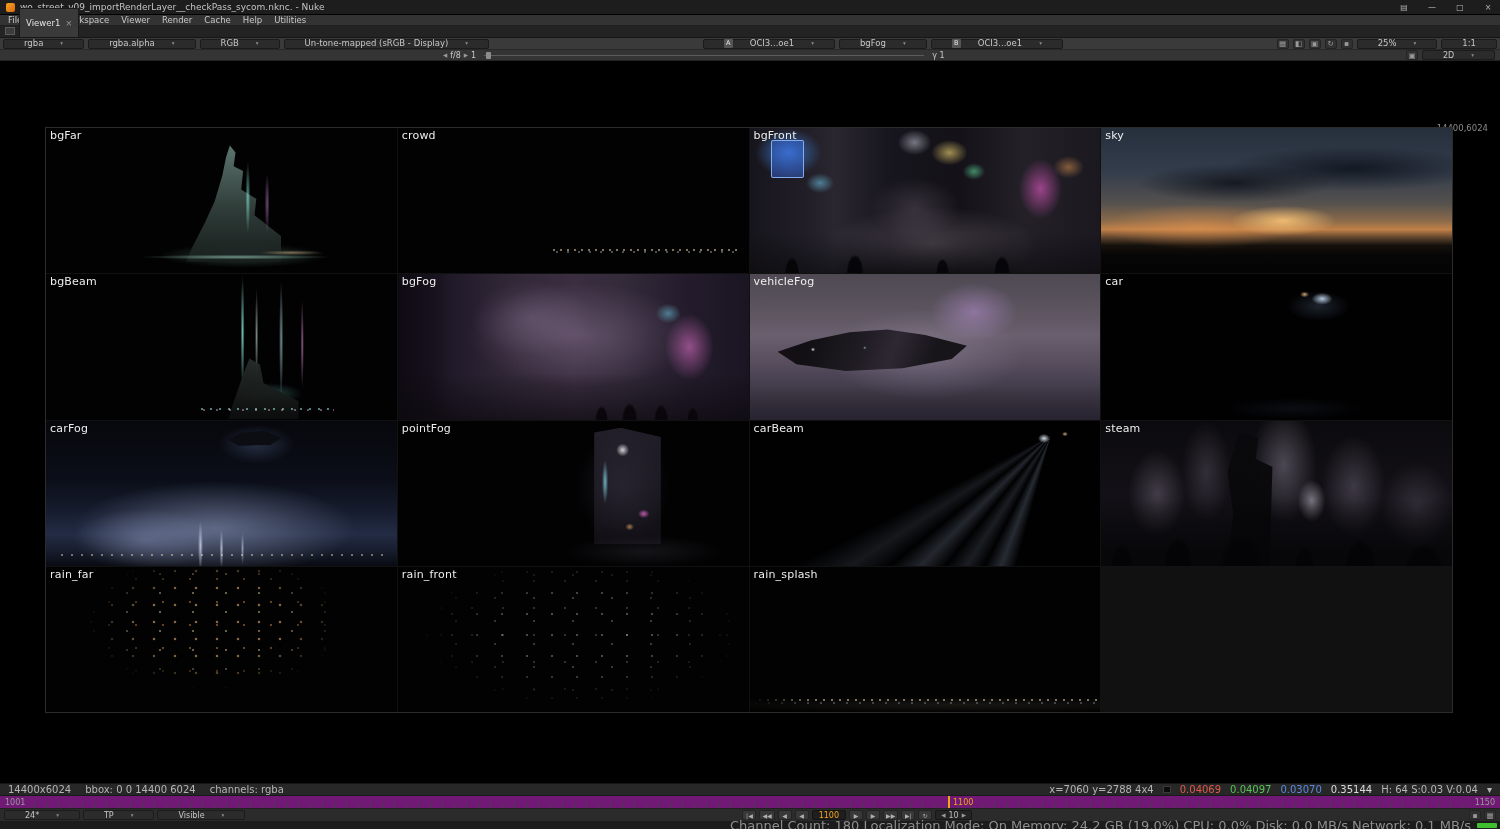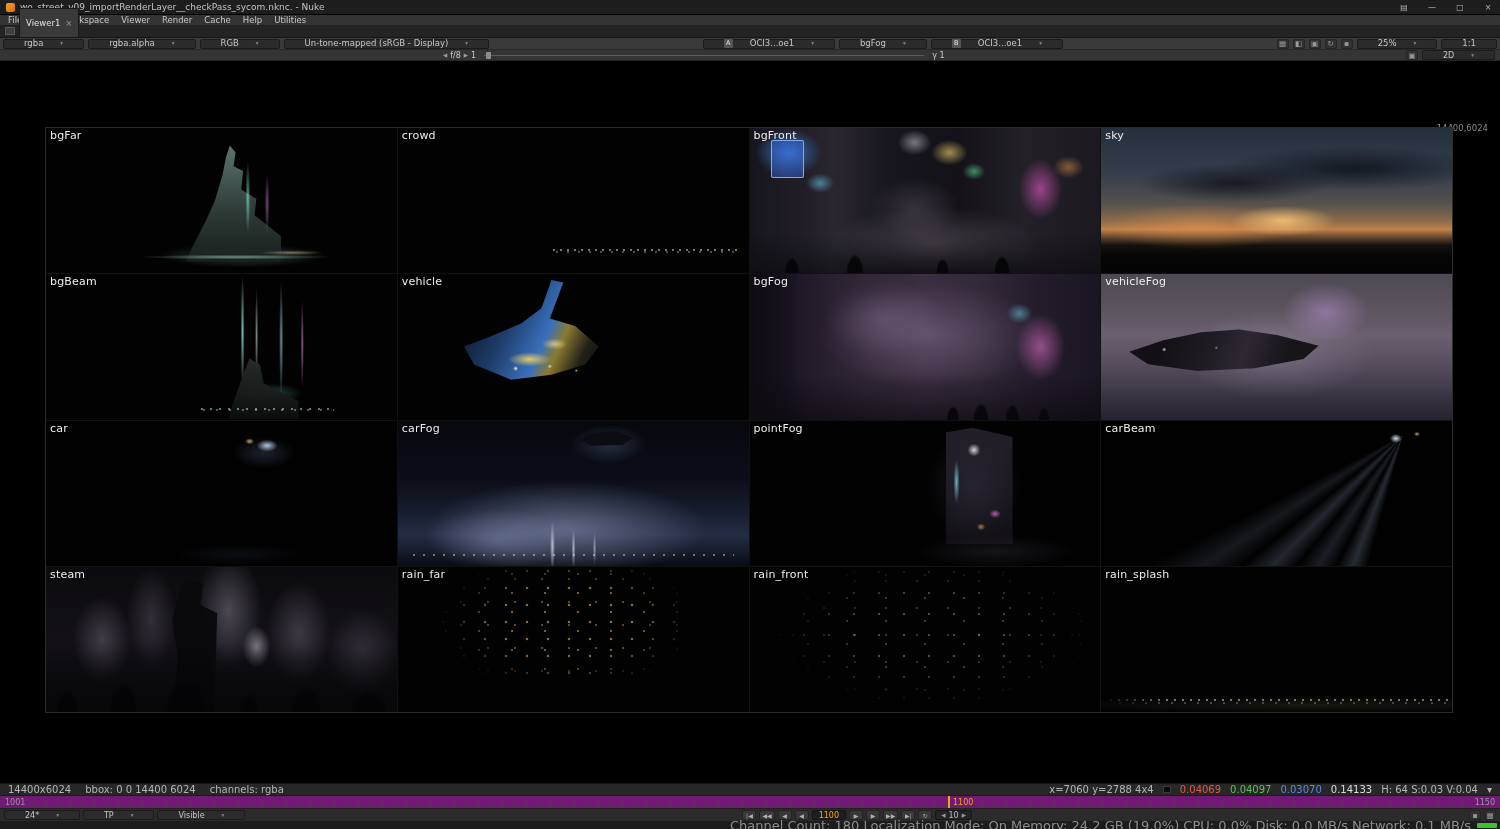--- a/index.html
+++ b/index.html
@@ -338,23 +338,20 @@
       </div>
     <div class="thumb th-bgFront">
         <span class="lbl">bgFront</span>
       </div>
     <div class="thumb th-sky">
         <span class="lbl">sky</span>
       </div>
     <div class="thumb th-bgBeam">
         <span class="lbl">bgBeam</span>
       </div>
-    <div class="thumb th-vehicle">
-        <span class="lbl">vehicle</span>
-      </div>
     <div class="thumb th-bgFog">
         <span class="lbl">bgFog</span>
       </div>
     <div class="thumb th-vehicleFog">
         <span class="lbl">vehicleFog</span>
       </div>
     <div class="thumb th-car">
         <span class="lbl">car</span>
       </div>
     <div class="thumb th-carFog">
@@ -384,21 +381,21 @@
 <div class="infobar">
   <span>14400x6024</span>
   <span>bbox: 0 0 14400 6024</span>
   <span>channels: rgba</span>
   <div class="samples">
     <span>x=7060 y=2788 4x4</span>
     <span class="swatch"></span>
     <span class="val-r">0.04069</span>
     <span class="val-g">0.04097</span>
     <span class="val-b">0.03070</span>
-    <span class="val-a">0.14133</span>
+    <span class="val-a">0.35144</span>
     <span>H: 64 S:0.03 V:0.04</span>
     <span class="caret">▾</span>
   </div>
 </div>
 
 <div class="timeline">
   <span class="tl-start">1001</span>
   <div class="tl-ticks"></div>
   <div class="playhead"></div>
   <span class="playhead-label">1100</span>

